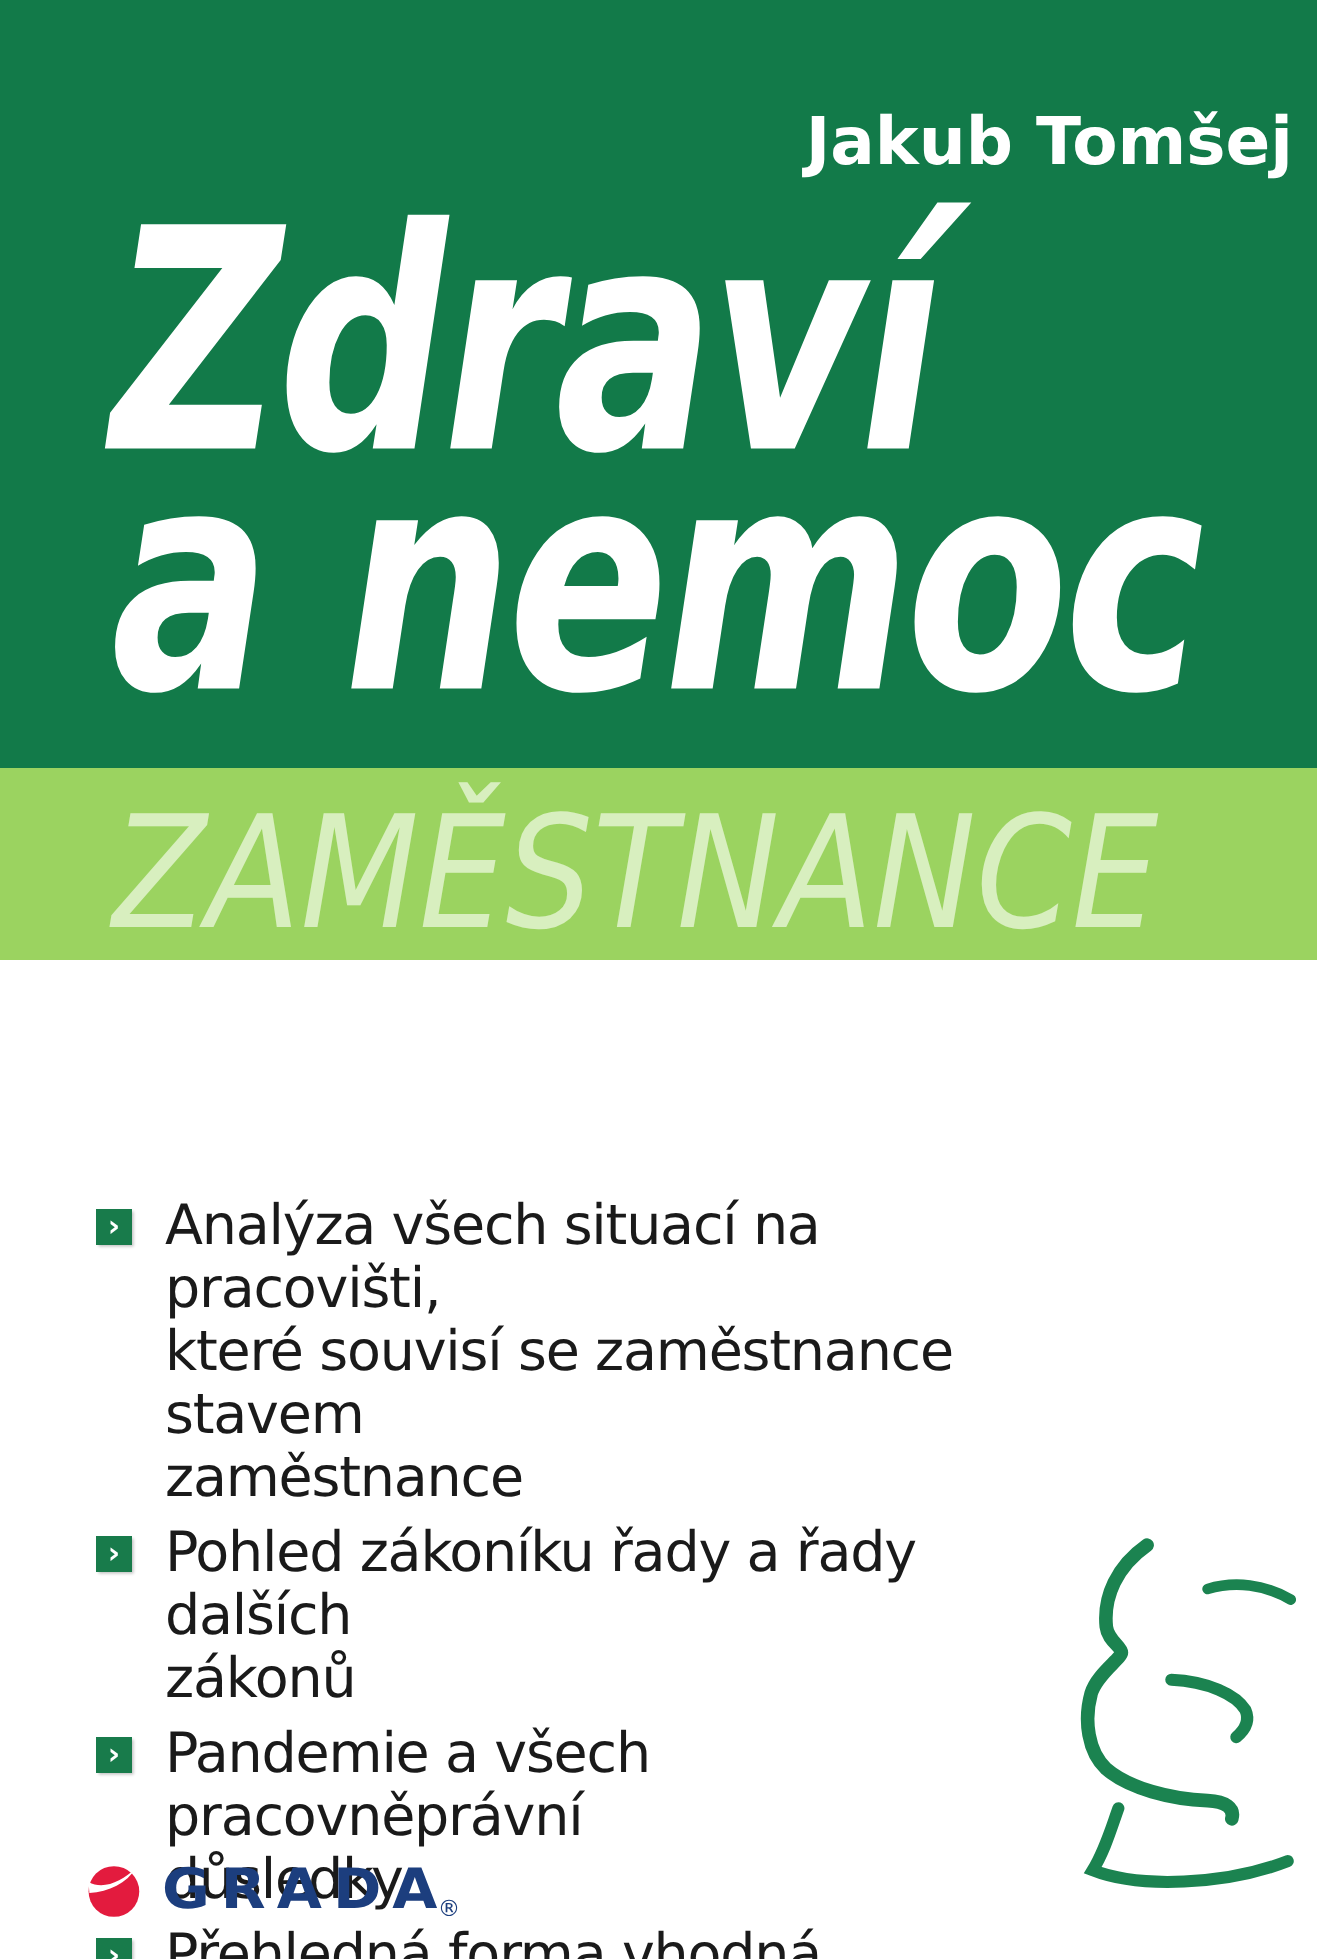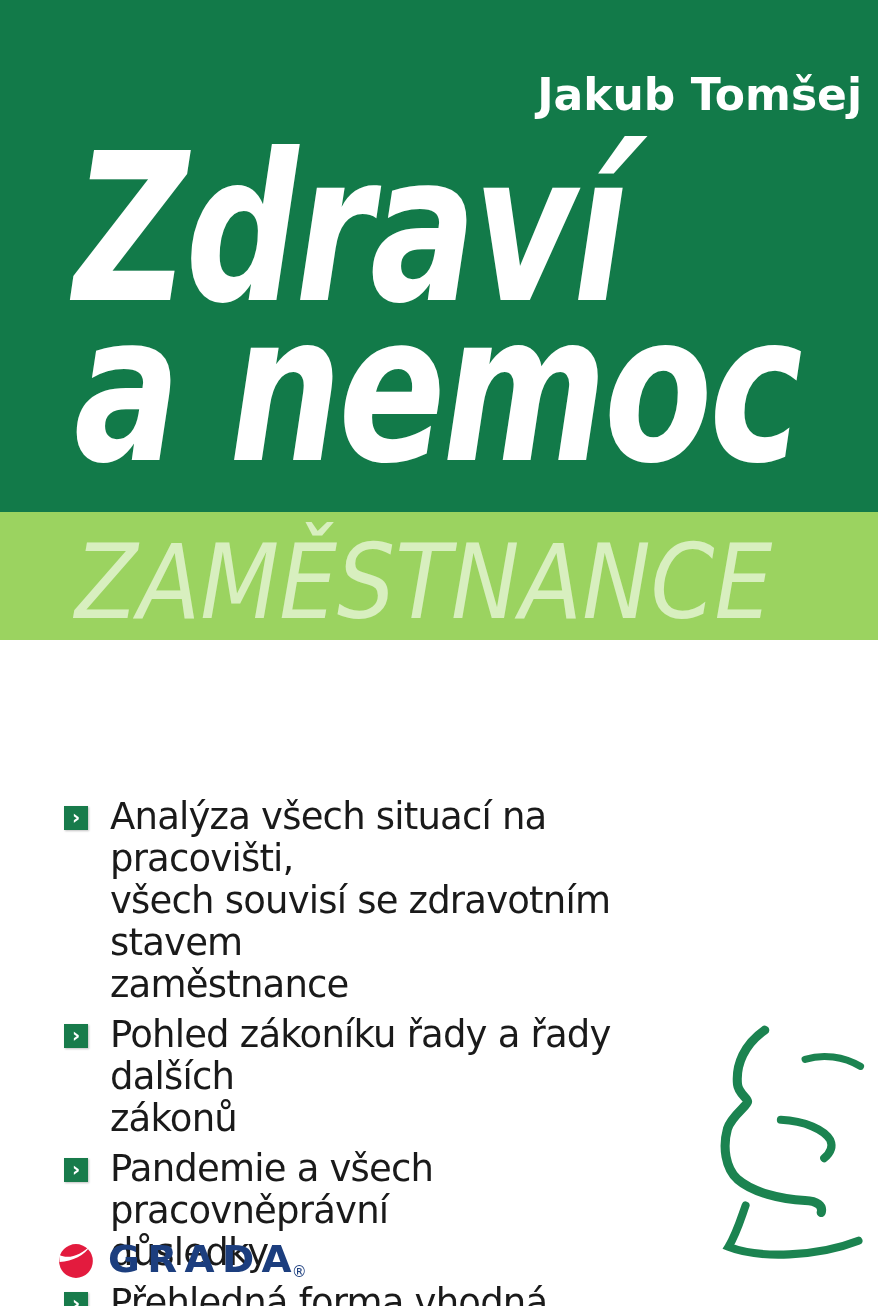--- a/index.html
+++ b/index.html
@@ -137,21 +137,21 @@
   <div class="title-line l2">a nemoc</div>
 
   <div class="subtitle-band"></div>
   <div class="subtitle-text">ZAMĚSTNANCE</div>
 
   <div class="bullets">
 
     <div class="bullet-item">
       <div class="bullet-marker">›</div>
       <div class="bullet-text">Analýza všech situací na pracovišti,
-všech souvisí se zdravotním stavem
+které souvisí se zaměstnance stavem
 zaměstnance</div>
     </div>
 
     <div class="bullet-item">
       <div class="bullet-marker">›</div>
       <div class="bullet-text">Pohled zákoníku řady a řady dalších
 zákonů</div>
     </div>
 
     <div class="bullet-item">

